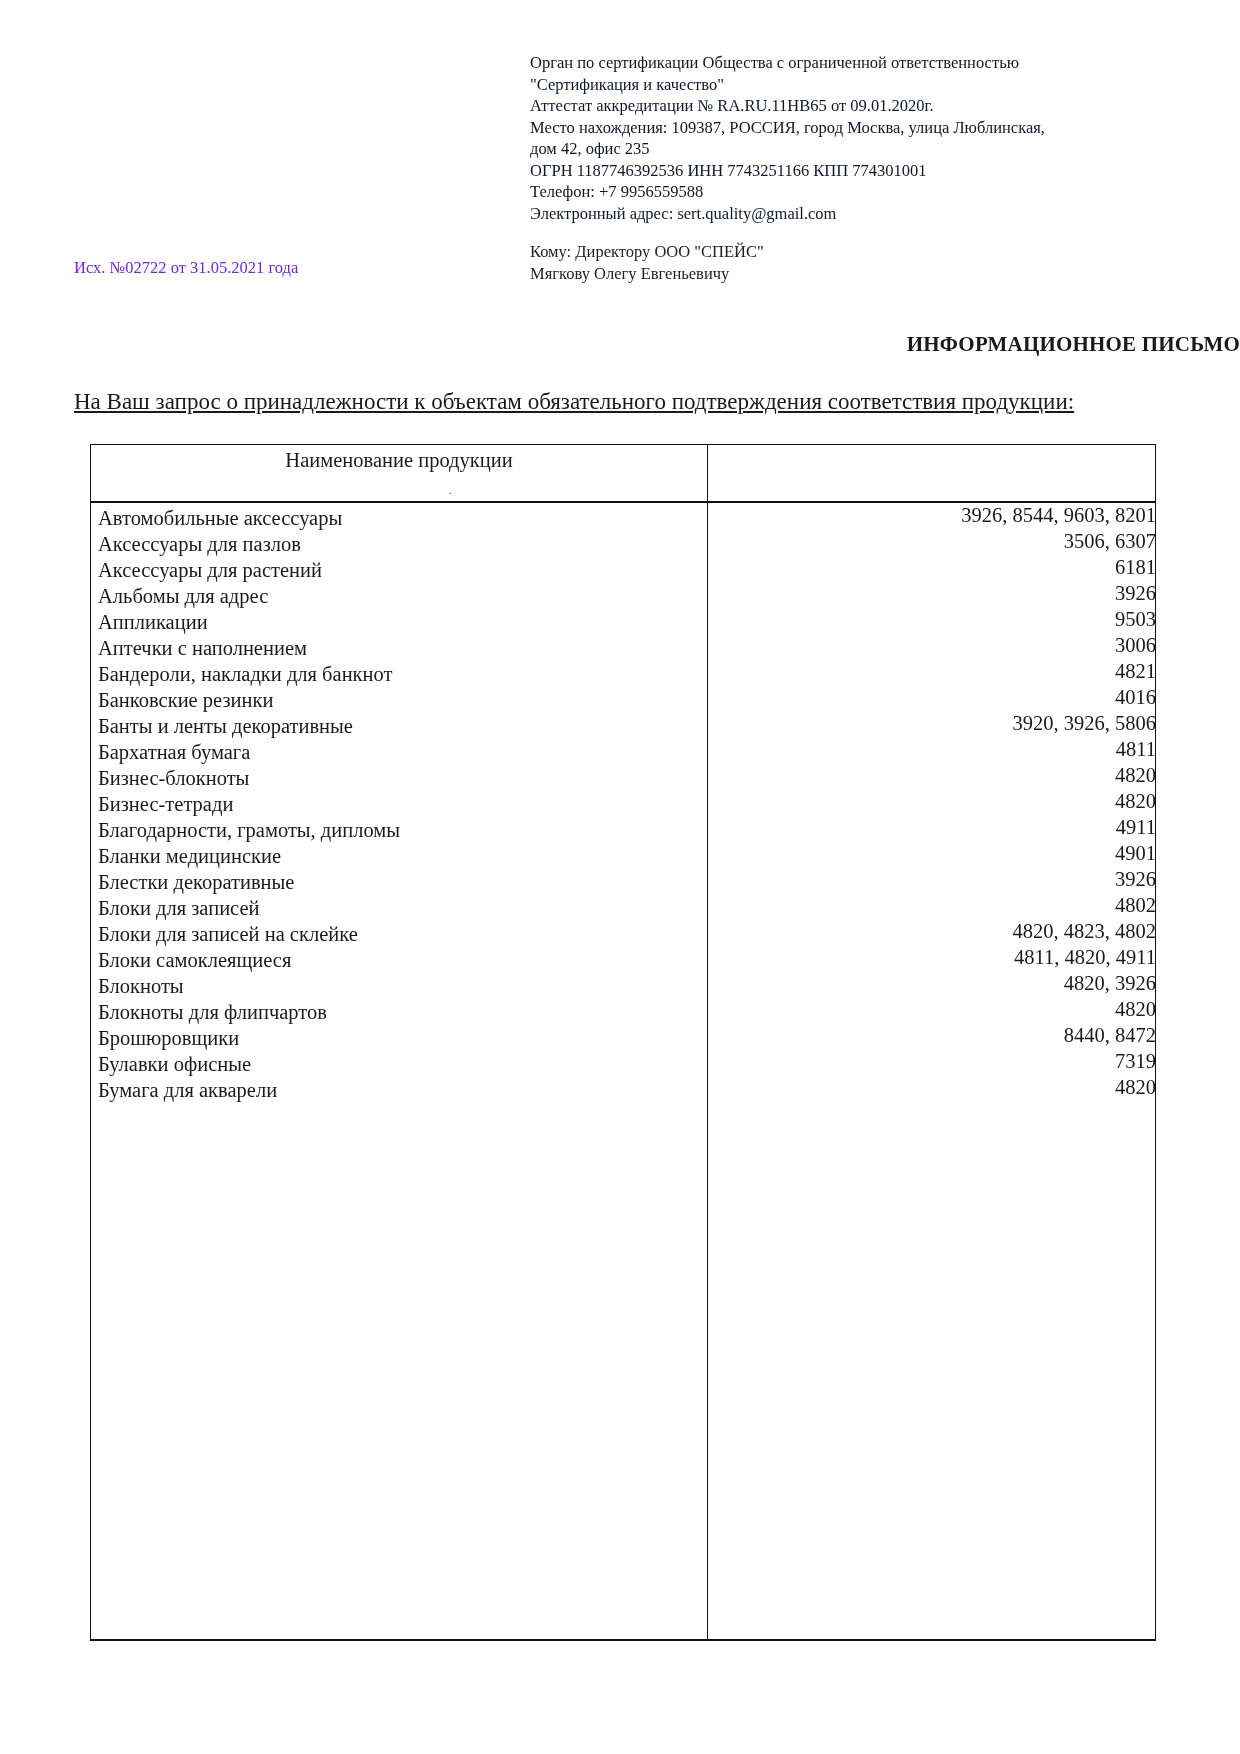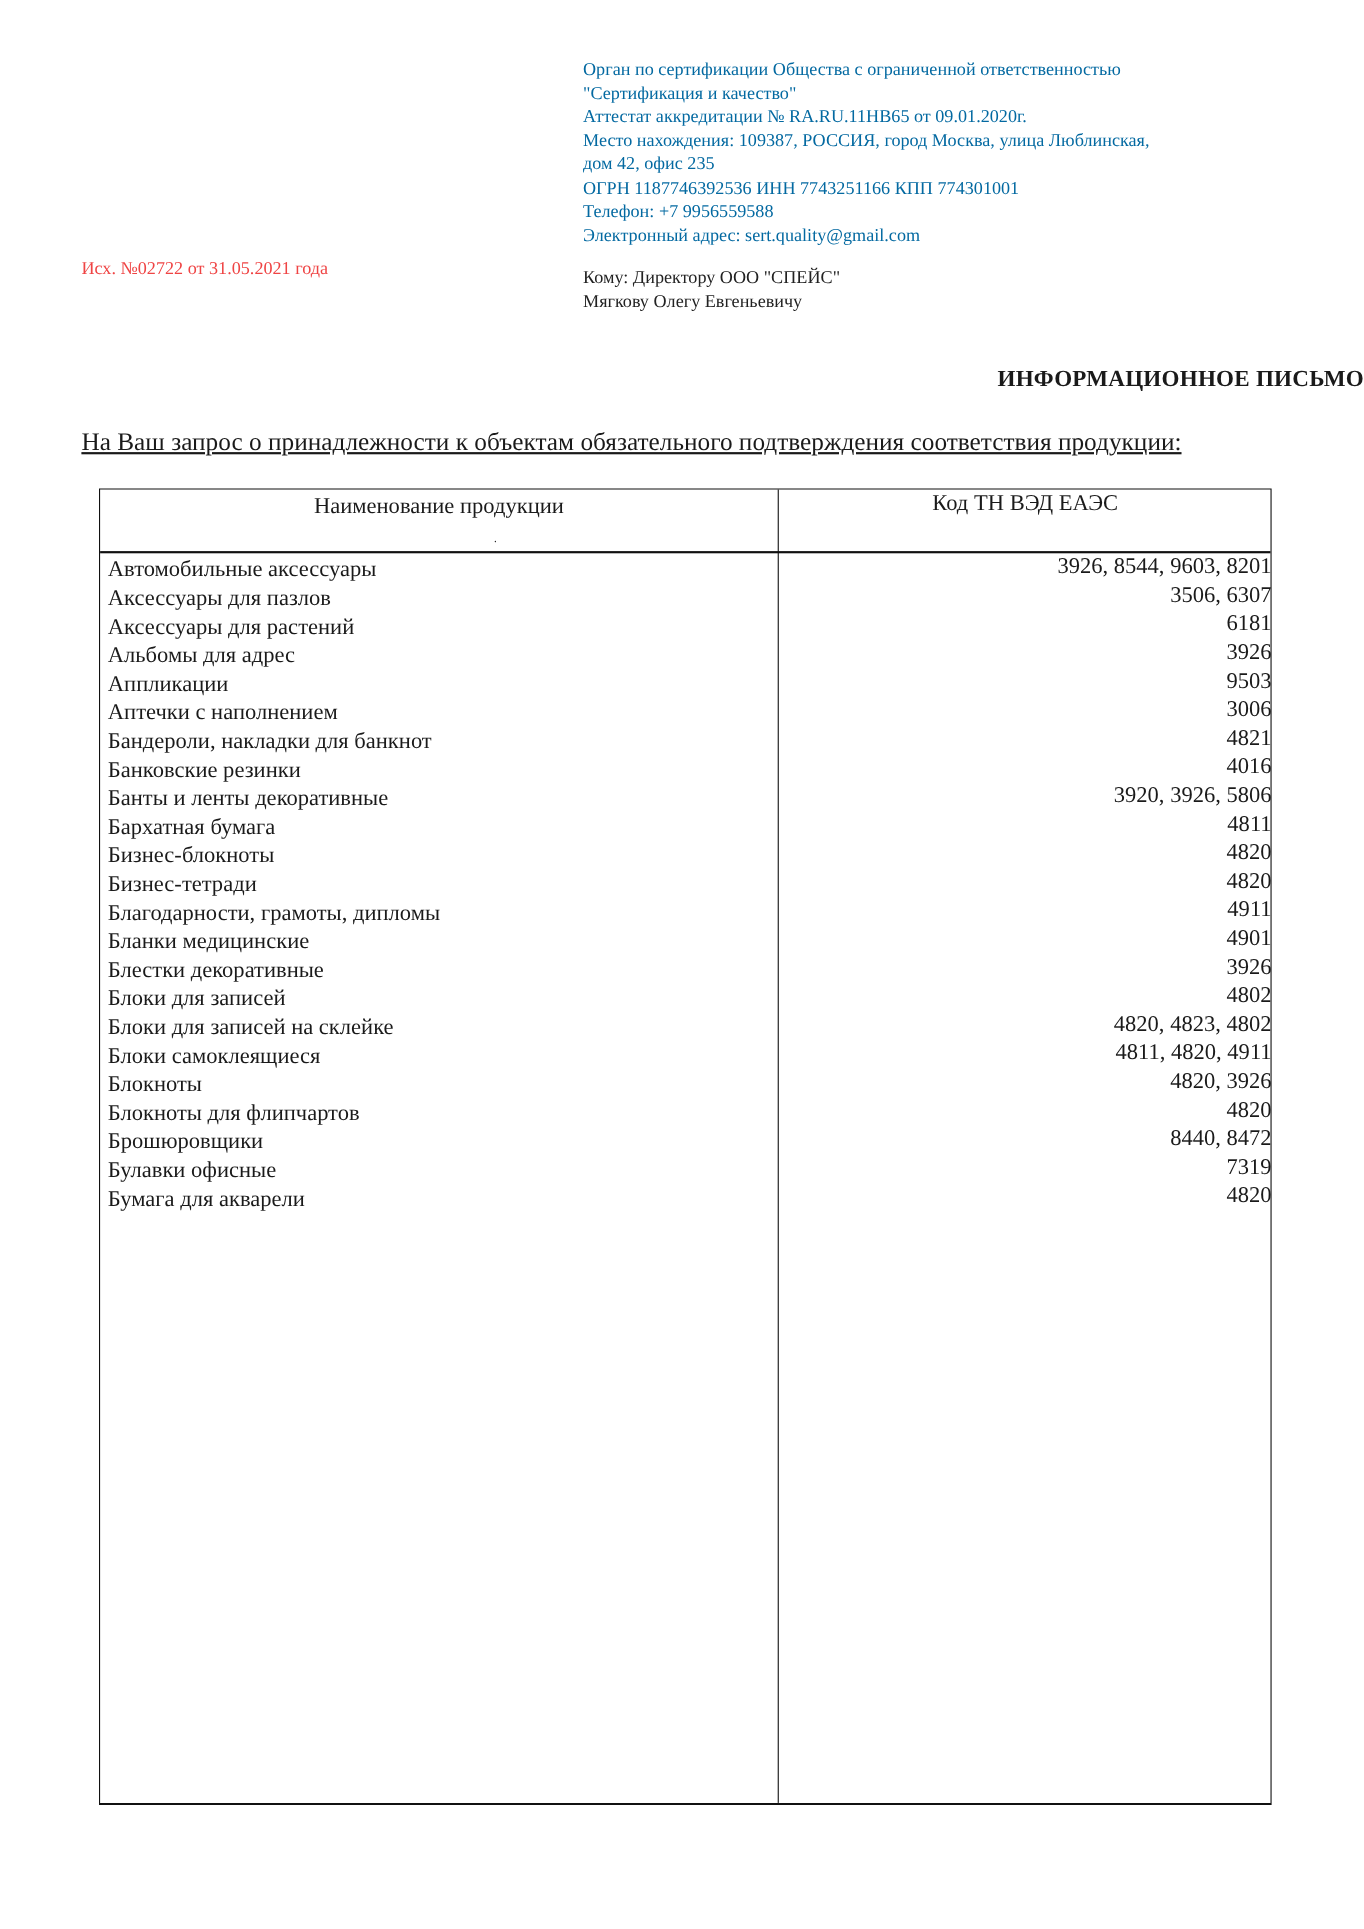--- a/index.html
+++ b/index.html
@@ -1,20 +1,20 @@
 <!DOCTYPE html>
 <html><head>
 <meta charset="utf-8">
 <style>
   html, body { margin: 0; padding: 0; background: #ffffff; }
   body { width: 1240px; height: 1754px; position: relative; overflow: hidden;
          font-family: "Liberation Serif", "DejaVu Serif", serif; color: #1a1a1a; }
-  .org { position: absolute; left: 530px; top: 52px; font-size: 16.5px; line-height: 21.5px; color: #0369a1; }
+  .org { position: absolute; left: 530px; top: 52px; font-size: 16.5px; line-height: 21.5px; color: #0f172a; }
   .org div { white-space: nowrap; }
-  .outref { position: absolute; left: 74px; top: 234px; font-size: 16.5px; color: #ef4444; }
+  .outref { position: absolute; left: 74px; top: 258px; font-size: 16.5px; color: #6d28d9; }
   .to { position: absolute; left: 530px; top: 241px; font-size: 16.5px; line-height: 21.5px; color: #222; }
   .title { position: absolute; left: 0; width: 1240px; top: 332px; text-align: right;
            font-weight: bold; font-size: 21px; letter-spacing: 0.2px; }
   .intro { position: absolute; left: 74px; top: 389px; font-size: 23px; white-space: nowrap; text-decoration: underline; }
   .table { position: absolute; left: 68px; top: 444px; width: 1066px; height: 1197px;
            border: 1.6px solid #111; border-bottom-width: 2.5px; box-sizing: border-box; margin-left: 22px; }
   .vline { position: absolute; left: 616px; top: 0; bottom: 0; width: 0; border-left: 1.3px solid #111; }
   .hline { position: absolute; left: 0; right: 0; top: 56px; height: 0; border-top: 2px solid #111; }
   .th { position: absolute; top: 4px; font-size: 20.5px; text-align: center; }
   .th.c1 { left: 0; width: 616px; }
@@ -47,21 +47,20 @@
 </div>
 
 <div class="title">ИНФОРМАЦИОННОЕ ПИСЬМО</div>
 
 <div class="intro">На Ваш запрос о принадлежности к объектам обязательного подтверждения соответствия продукции:</div>
 
 <div class="table">
   <div class="vline"></div>
   <div class="hline"></div>
   <div class="th c1">Наименование продукции</div>
-  <div class="th c2">Код ТН ВЭД ЕАЭС</div>
   <div class="dot">.</div>
   <div class="rows" id="rows">
       <div class="row">
         <span class="name">Автомобильные аксессуары</span>
         <span class="code">3926, 8544, 9603, 8201</span>
       </div>
       <div class="row">
         <span class="name">Аксессуары для пазлов</span>
         <span class="code">3506, 6307</span>
       </div>

